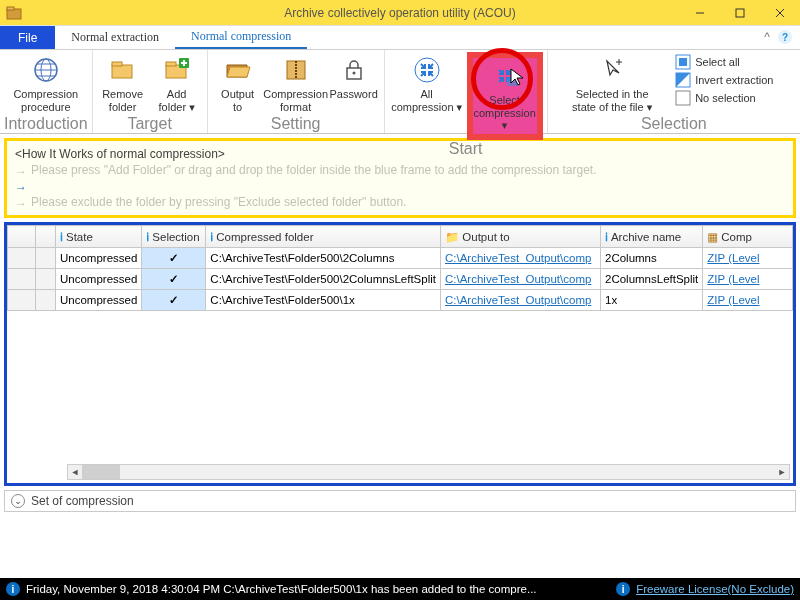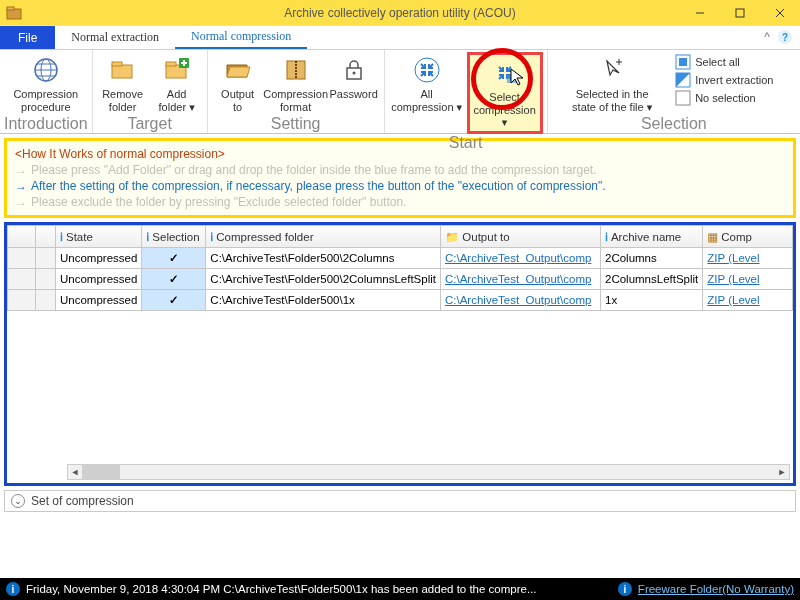--- a/index.html
+++ b/index.html
@@ -19,21 +19,21 @@
 .rgroup-body { display: flex; flex: 1; align-items: flex-start; gap: 2px; }
 .rbtn-lg { width: 60px; display: flex; flex-direction: column; align-items: center; text-align: center; font-size: 11px; color: #333; padding: 2px 1px; line-height: 1.15; }
 .rbtn-lg .ic { width: 30px; height: 30px; margin: 1px 0 3px; display: flex; align-items: center; justify-content: center; }
 .rbtn-lg.narrow { width: 52px; }
 .rbtn-lg.wide { width: 76px; }
 .rgroup-label { font-size: 16px; color: #888; text-align: center; padding-bottom: 1px; }
 .rbtn-sm-list { display: flex; flex-direction: column; padding: 2px 4px; gap: 2px; }
 .rbtn-sm { display: flex; align-items: center; gap: 4px; font-size: 11px; color: #333; margin-left: 15px; }
 .rbtn-sm .ic { width: 16px; height: 16px; }
 .hint-panel { margin: 4px; border: 3px solid #ffd400; background: #fffff1; padding: 6px 8px; font-size: 12px; }
-.hint-title { color: #c2410c; }
+.hint-title { color: #404040; }
 .hint-line { display: flex; align-items: center; gap: 4px; color: #c2c2b4; margin-top: 2px; }
 .hint-line.active { color: #1a6fbf; }
 .hint-line .arrow { font-weight: bold; }
 .grid-wrap { margin: 2px 4px; border: 3px solid #1746c9; height: 264px; position: relative; background: #fff; }
 .grid { width: 100%; border-collapse: collapse; font-size: 11.5px; }
 .grid th { background: linear-gradient(#fcfcfc,#efefef); border: 1px solid #c7c7c7; padding: 3px 4px; text-align: left; font-weight: normal; color: #333; white-space: nowrap; }
 .grid td { border: 1px solid #c7c7c7; padding: 3px 4px; white-space: nowrap; overflow: hidden; text-overflow: ellipsis; }
 .grid td.sel { background: #cfe6ff; text-align: center; }
 .grid a { color: #1a6fbf; text-decoration: underline; }
 .info-icon { color: #1a8fd8; font-weight: bold; }
@@ -187,21 +187,21 @@
                 <path d="M9 9l4 4M9 13h4V9"></path>
                 <path d="M21 9l-4 4M21 13h-4V9"></path>
                 <path d="M9 21l4-4M9 17h4v4"></path>
                 <path d="M21 21l-4-4M21 17h-4v4"></path>
               </g>
             </svg>
           </span>
         <span style="white-space:pre-line">All
 compression ▾</span>
       </div>
-      <div class="rbtn-lg wide" style="background:#fef9c3;border:3px solid #ef4444;">
+      <div class="rbtn-lg wide" style="background:#ec4899;border:6px solid #ef4444;">
         <span class="ic">
             <svg viewBox="0 0 30 30">
               <g stroke="#2b79d6" stroke-width="2" fill="none">
                 <path d="M9 9l4 4M9 13h4V9"></path>
                 <path d="M21 9l-4 4M21 13h-4V9"></path>
                 <path d="M9 21l4-4M9 17h4v4"></path>
                 <path d="M21 21l-4-4M21 17h-4v4"></path>
               </g>
               <rect x="17" y="17" width="11" height="8" fill="#3a8de0" opacity="0.6"></rect>
             </svg>
@@ -267,21 +267,20 @@
   </svg>
 
 <div class="hint-panel">
   <div class="hint-title">&lt;How It Works of normal compression&gt;</div>
   <div class="hint-line">
       <span class="arrow">→</span>
       <span>Please press "Add Folder" or drag and drop the folder inside the blue frame to add the compression target.</span>
     </div>
   <div class="hint-line active">
       <span class="arrow">→</span>
-      <span>After the setting of the compression, if necessary, please press the button of the "execution of compression".</span>
     </div>
   <div class="hint-line">
       <span class="arrow">→</span>
       <span>Please exclude the folder by pressing "Exclude selected folder" button.</span>
     </div>
 </div>
 
 <div class="grid-wrap">
   <table class="grid">
     <thead>
@@ -369,14 +368,14 @@
 <div class="collapser">
   <span style="border:1px solid #888;border-radius:50%;width:14px;height:14px;display:inline-flex;align-items:center;justify-content:center;font-size:9px">⌄</span>
   <span>Set of compression</span>
 </div>
 
 <div class="statusbar">
   <span class="info-b">i</span>
   <span style="flex:0 0 auto;max-width:540px;overflow:hidden;text-overflow:ellipsis;white-space:nowrap">Friday, November 9, 2018 4:30:04 PM C:\ArchiveTest\Folder500\1x has been added to the compre...</span>
   <span style="flex:1"></span>
   <span class="info-b">i</span>
-  <a href="#">Freeware Folder(No Warranty)</a>
+  <a href="#">Freeware License(No Exclude)</a>
 </div>
 
 </body></html>

